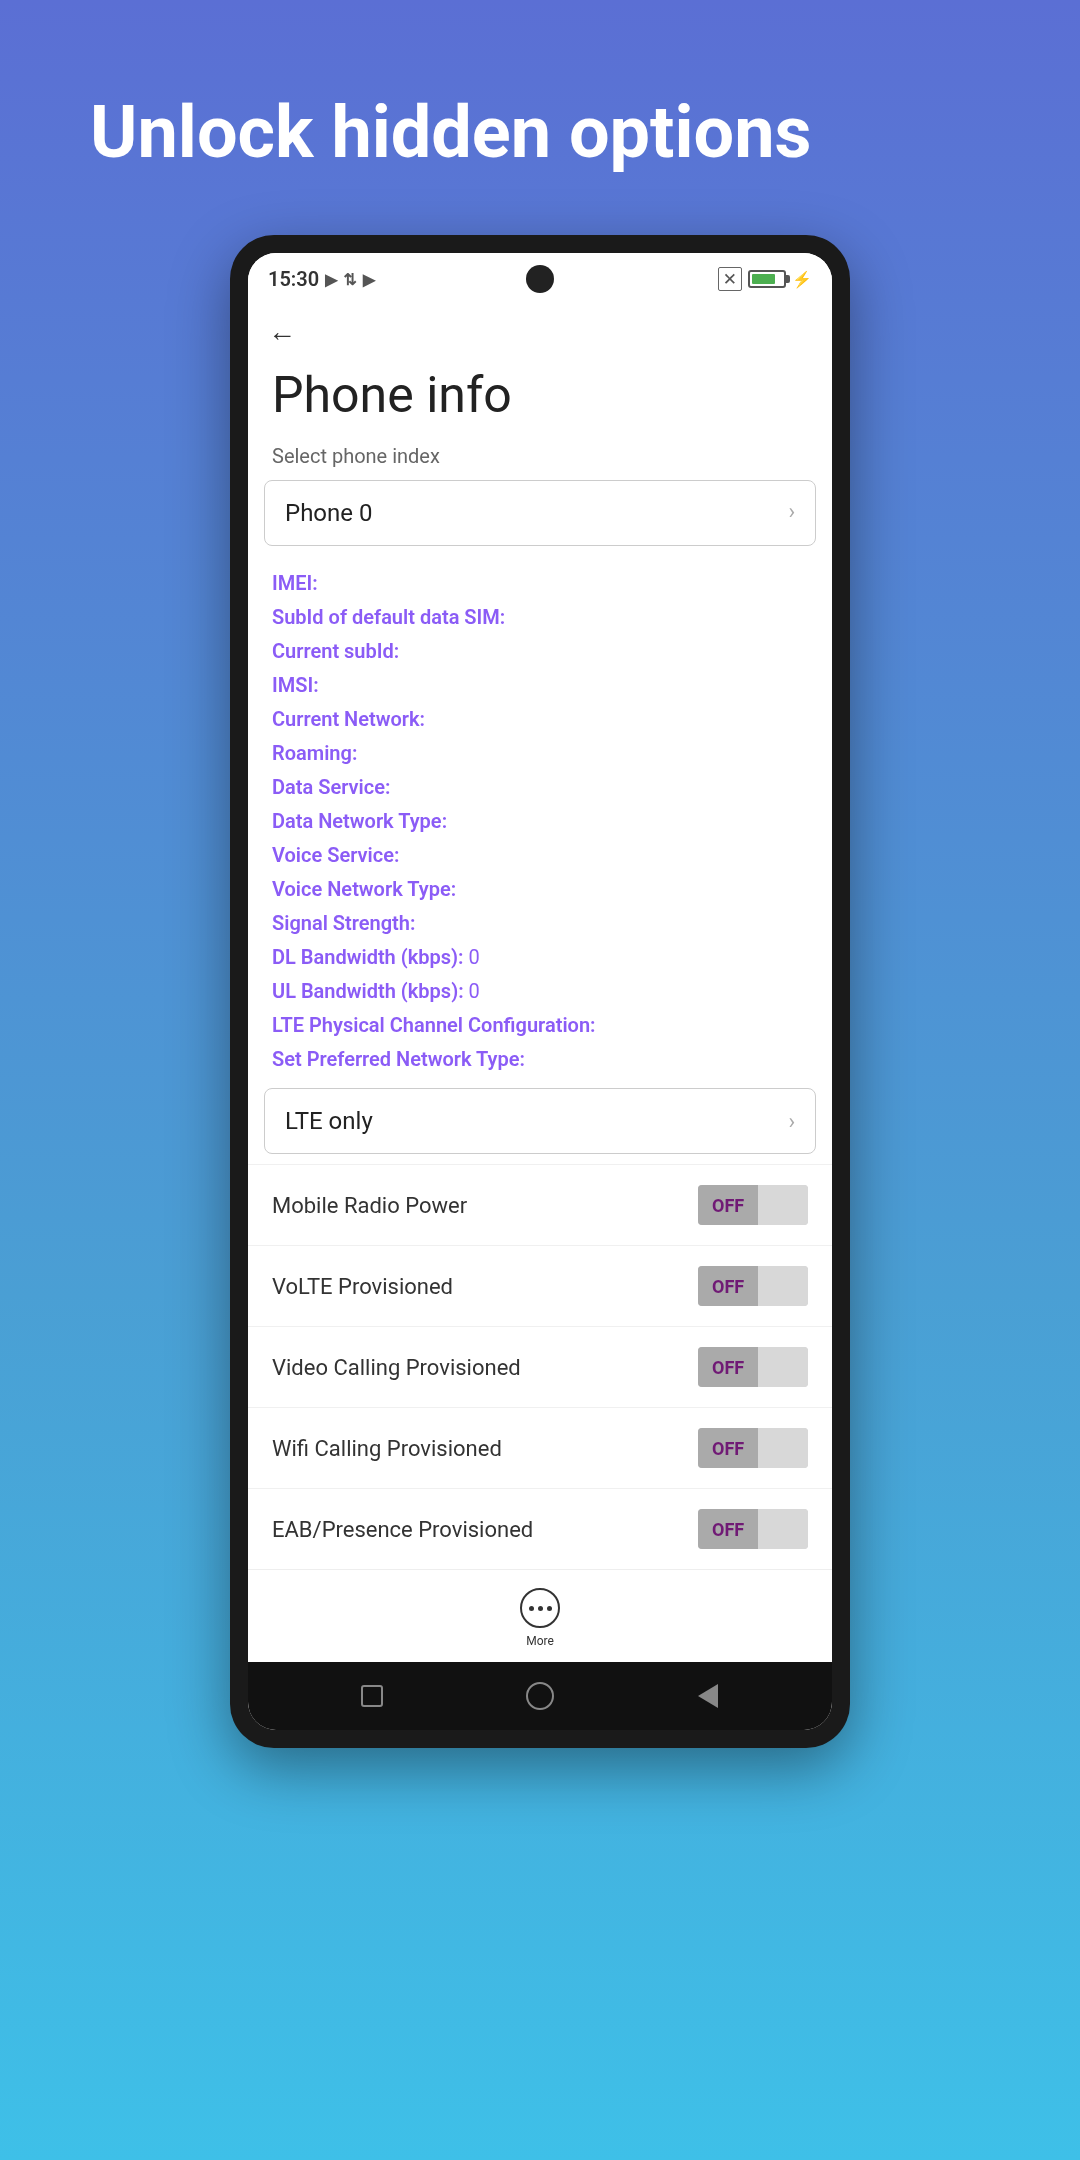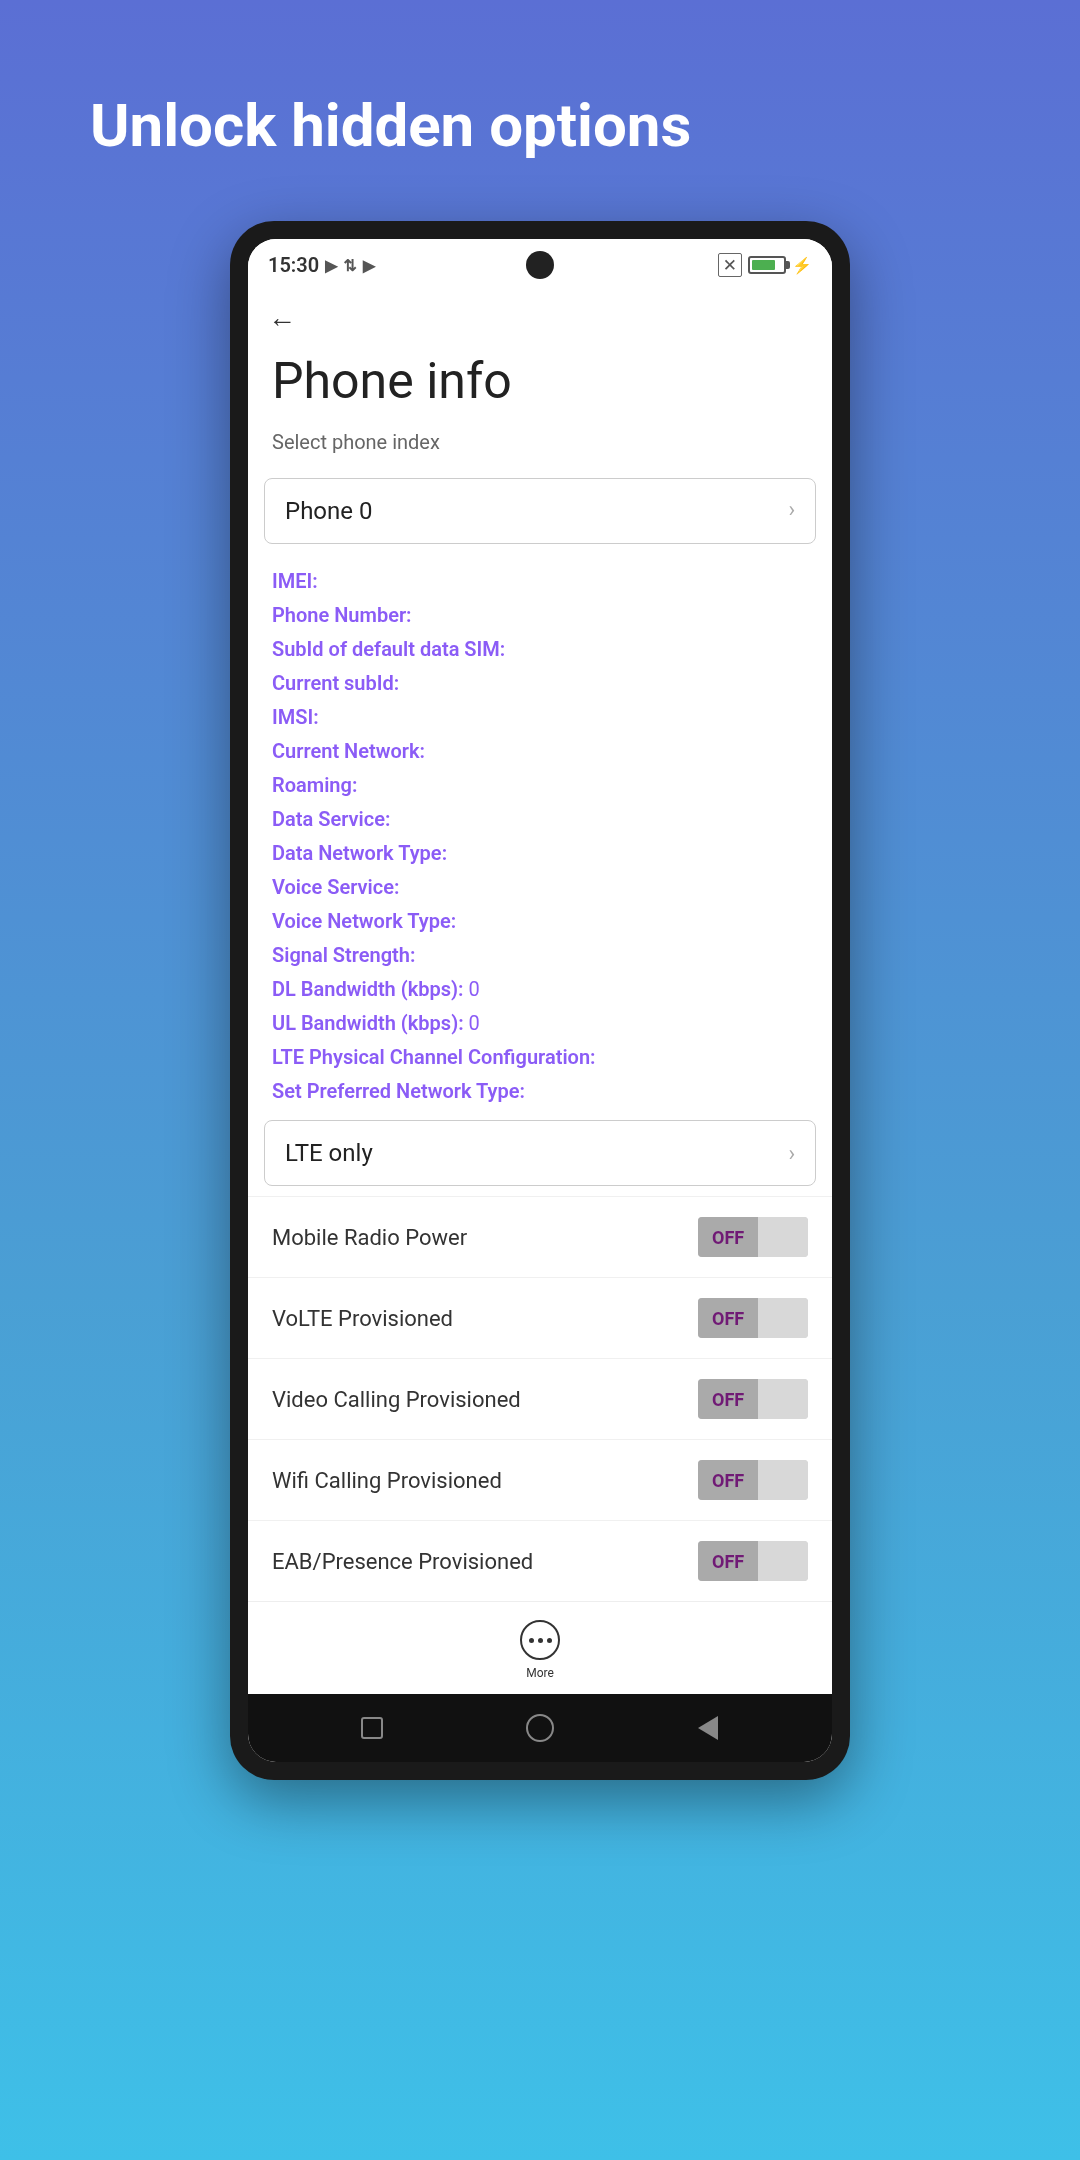--- a/index.html
+++ b/index.html
@@ -8,21 +8,21 @@
       height: 2160px;
       background: linear-gradient(180deg, #5b6fd4 0%, #4a9fd4 60%, #3ec0e8 100%);
       display: flex;
       flex-direction: column;
       align-items: center;
       font-family: 'Roboto', Arial, sans-serif;
       overflow: hidden;
     }
     .page-title {
       color: white;
-      font-size: 60px;
+      font-size: 72px;
       font-weight: 700;
       text-align: left;
       width: 900px;
       padding: 90px 0 60px 0;
     }
     
     .phone-frame {
       width: 620px;
       background: #1a1a1a;
       border-radius: 44px;
@@ -120,21 +120,21 @@
       color: #222;
       padding: 10px 32px 20px 24px;
     }
     
     .section-label {
       font-size: 20px;
       color: #666;
       padding: 0 24px 8px 24px;
     }
     .dropdown-selector {
-      margin: 16px 16px 10px 16px;
+      margin: 4px 16px 10px 16px;
       border: 1px solid #ccc;
       border-radius: 8px;
       padding: 18px 20px;
       display: flex;
       justify-content: space-between;
       align-items: flex-start;
       cursor: pointer;
     }
     .dropdown-selector-text {
       font-size: 24px;
@@ -310,21 +310,20 @@
       <div class="screen-title">Phone info</div>
 
       <div class="section-label">Select phone index</div>
       <div class="dropdown-selector">
         <span class="dropdown-selector-text">Phone 0</span>
         <span class="chevron-right">›</span>
       </div>
 
       <div class="info-section">
         <div class="info-row">IMEI:</div>
-        <div class="info-row">Phone Number:</div>
         <div class="info-row">SubId of default data SIM:</div>
         <div class="info-row">Current subId:</div>
         <div class="info-row">IMSI:</div>
         <div class="info-row">Current Network:</div>
         <div class="info-row">Roaming:</div>
         <div class="info-row">Data Service:</div>
         <div class="info-row">Data Network Type:</div>
         <div class="info-row">Voice Service:</div>
         <div class="info-row">Voice Network Type:</div>
         <div class="info-row">Signal Strength:</div>

